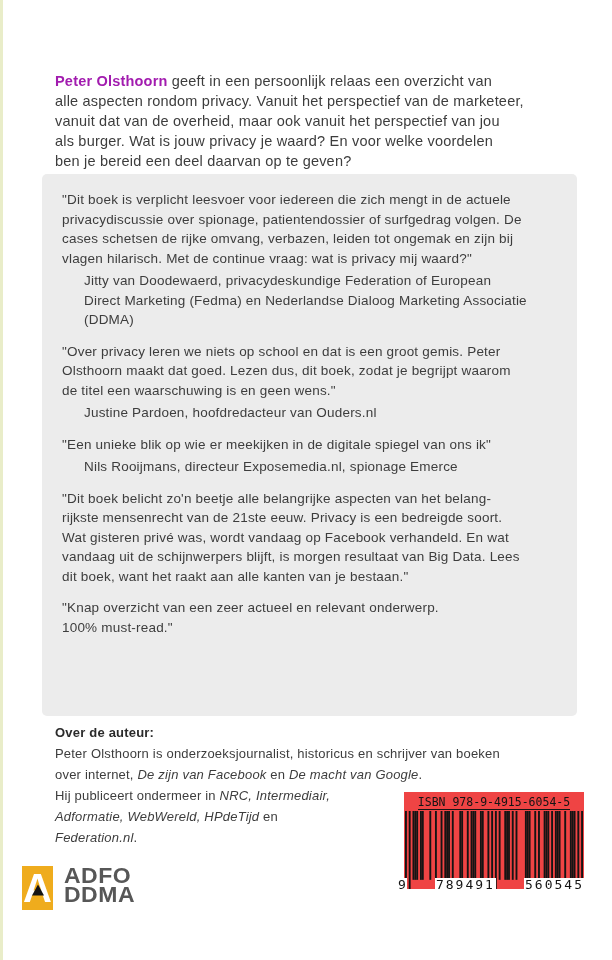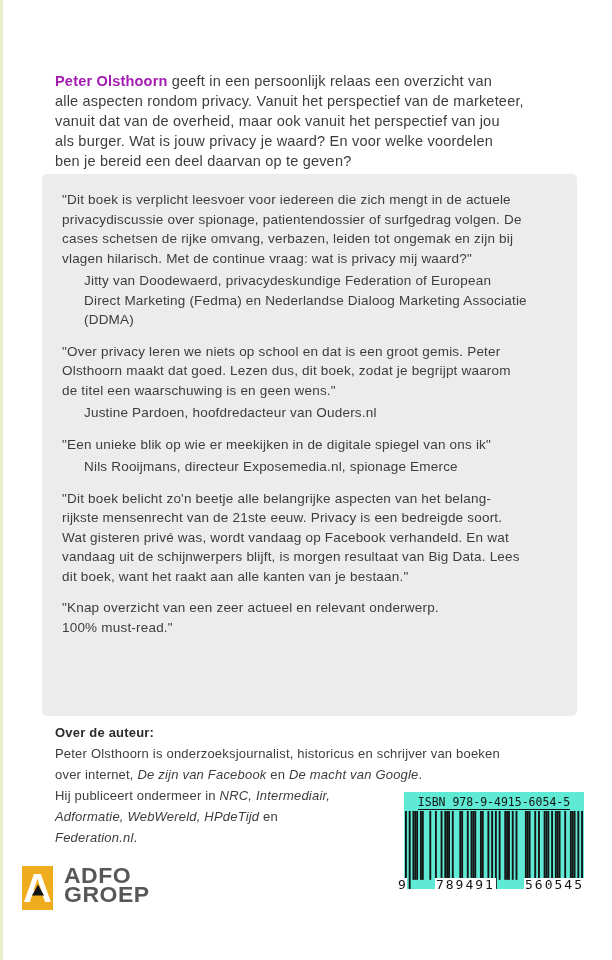--- a/index.html
+++ b/index.html
@@ -38,21 +38,21 @@
   .author{
     position:absolute;left:55px;top:722px;width:545px;
     font-size:13px;line-height:21px;
     white-space:pre-line;letter-spacing:0.2px;
   }
   .author .heading{font-weight:bold;color:#2b2b2b;}
   .it{font-style:italic;}
   
   .barcode{
     position:absolute;left:404px;top:792px;width:180px;
-    background:#5eead4;text-align:center;
+    background:#ef4444;text-align:center;
   }
   .isbn-label{
     font-family:"DejaVu Sans Mono", monospace;
     font-size:11.5px;color:#141414;letter-spacing:0px;
     white-space:nowrap;margin-bottom:1px;
     border-bottom:1px solid #141414;
     display:inline-block;padding-bottom:0px;
   }
   .bars-wrap{position:relative;width:178px;height:78px;margin:0 auto;}
   .bars-wrap svg{display:block;}
@@ -199,15 +199,15 @@
   </div>
 </div>
 
 <div class="logo">
   <div class="logo-square">
     <span class="logo-a">A</span>
     <span class="logo-tri"></span>
   </div>
   <div class="logo-text">
     <div>ADFO</div>
-    <div>GROEP</div>
+    <div>DDMA</div>
   </div>
 </div>
 
 </body></html>

